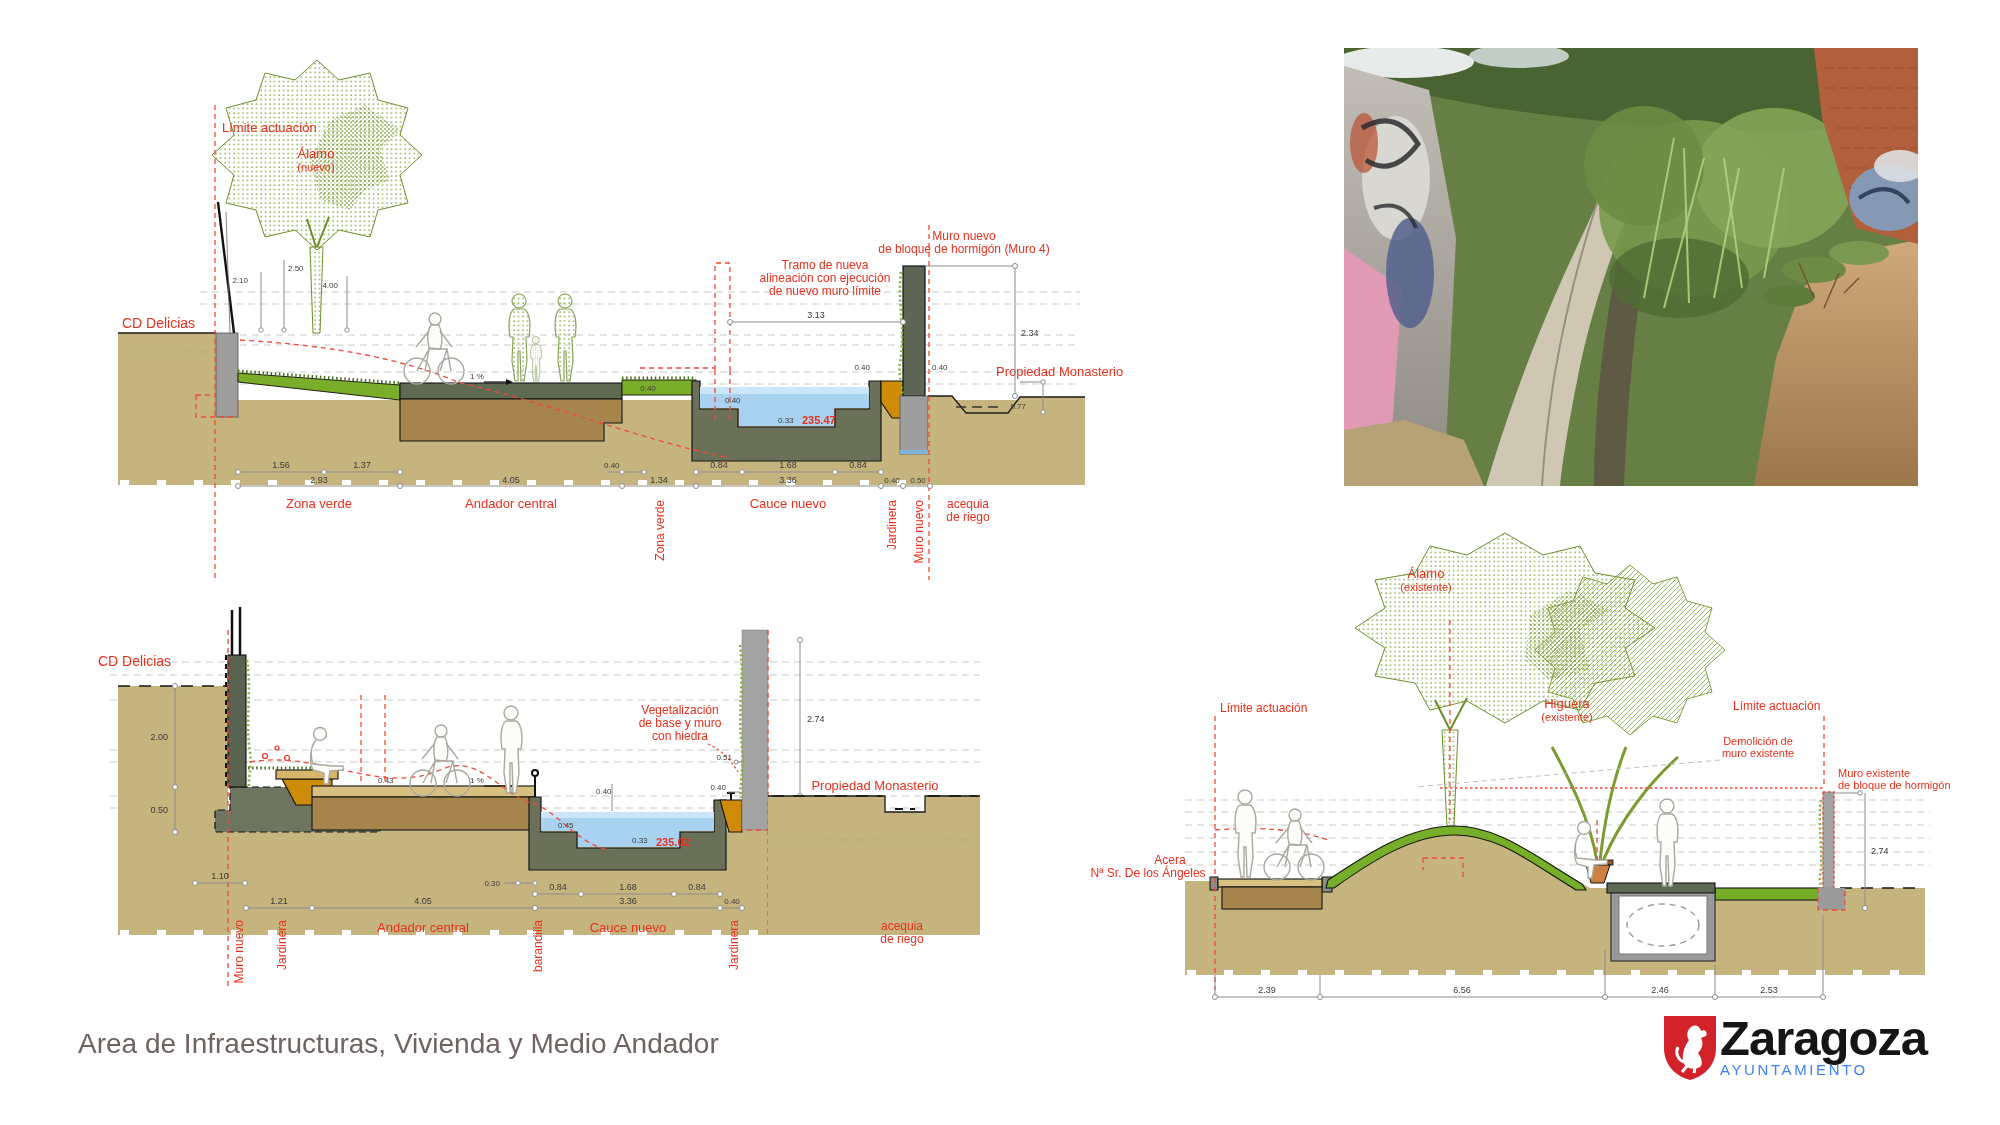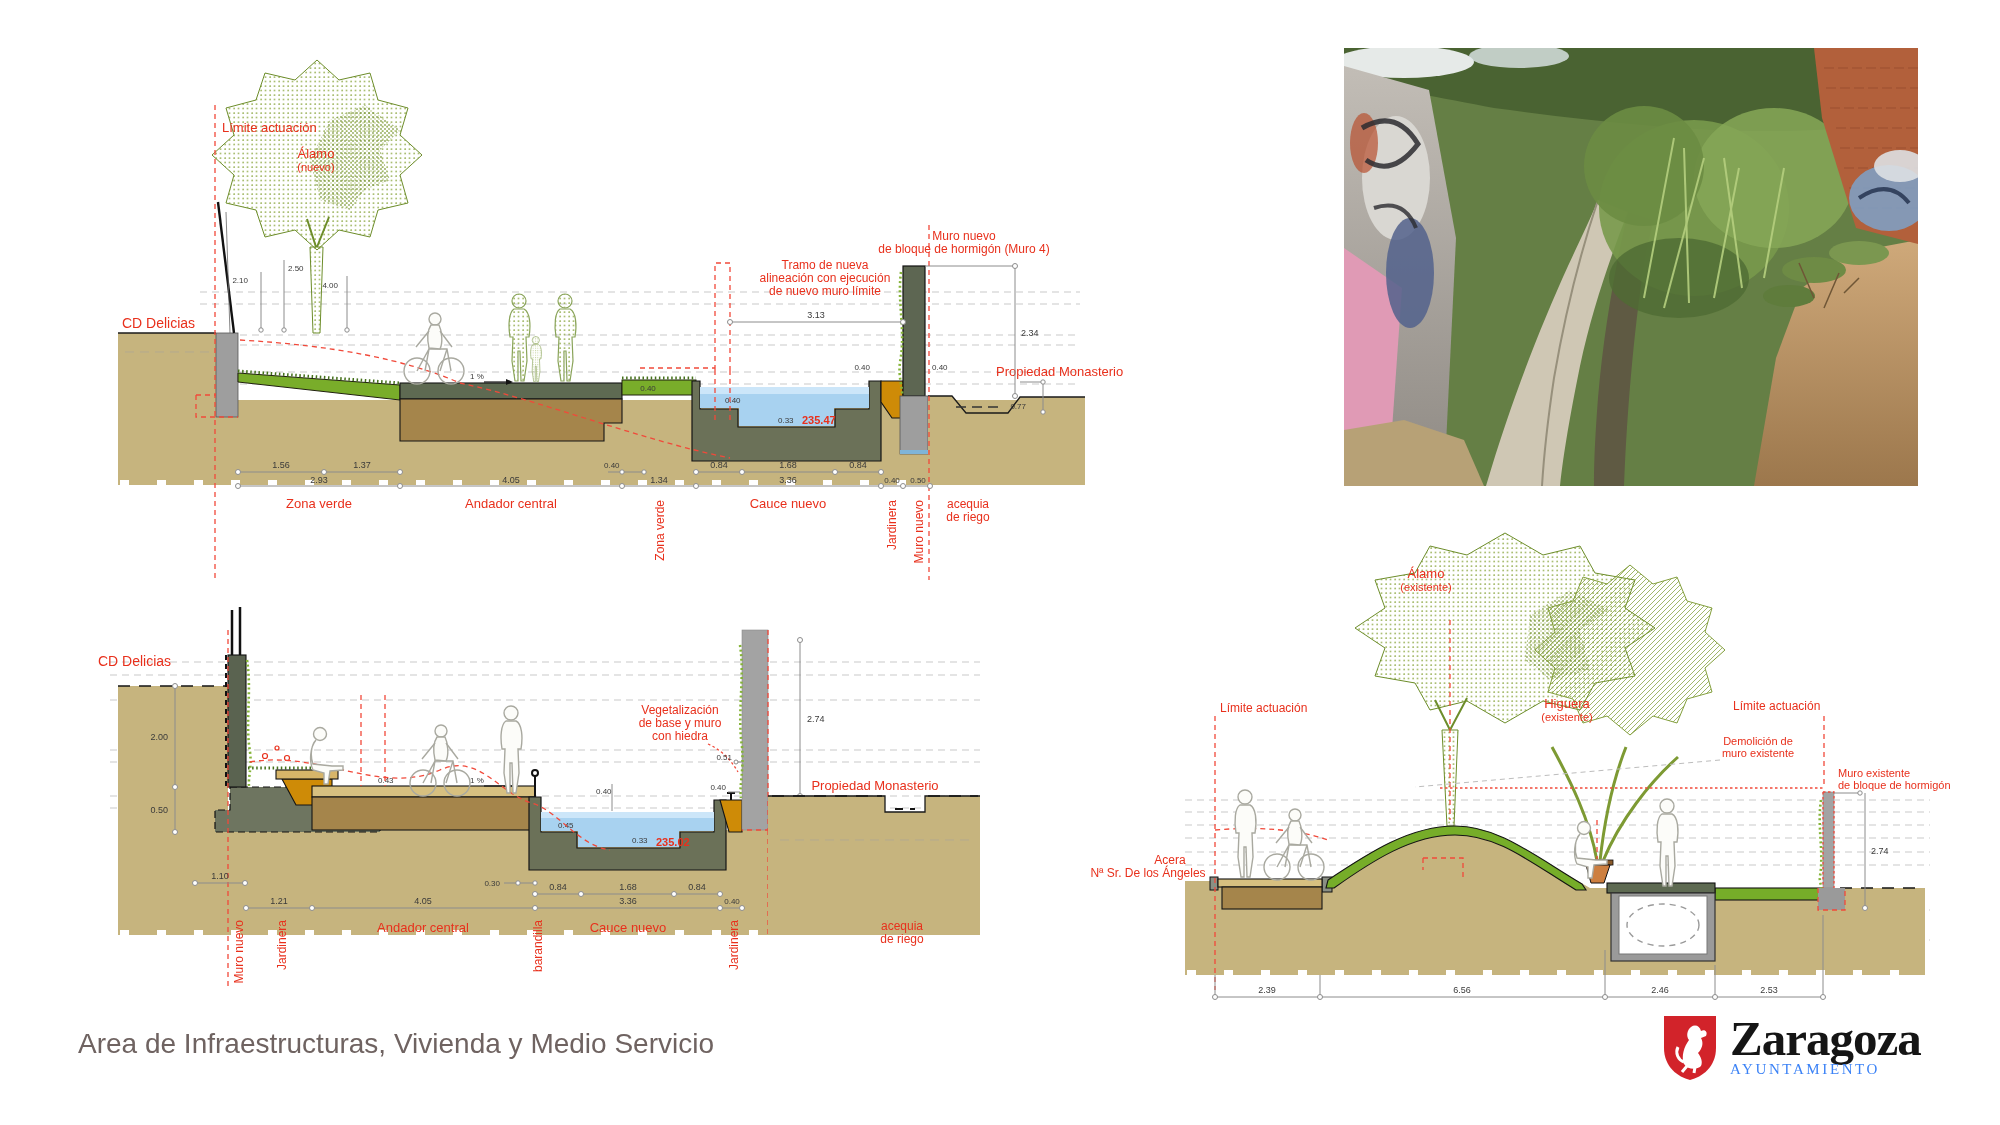--- a/index.html
+++ b/index.html
@@ -27,21 +27,21 @@
   .tan{fill:#c6b47e;}
   .brown{fill:#a5854b;stroke:#141414;stroke-width:1.1;}
   .olive{fill:#5e6a52;stroke:#141414;stroke-width:1.1;}
   .conc{fill:#6b7158;stroke:#141414;stroke-width:1.2;}
   .orange{fill:#ce8b07;stroke:#141414;stroke-width:1.1;}
   .grn{fill:#79ad2a;stroke:#20200f;stroke-width:1;}
   .water{fill:#a8d2f0;}
   .waterlight{fill:#cfe8fa;}
   #footer-text{position:absolute;left:78px;top:1026px;color:#6f6361;font-size:28px;line-height:1.3;}
   #logo{position:absolute;left:1660px;top:1014px;display:flex;align-items:flex-start;}
-  #logo .wordmark{margin-left:10px;font-family:Liberation Serif, serif;}
+  #logo .wordmark{}
   #logo .title{font-size:49px;font-weight:bold;color:#151515;letter-spacing:-1px;line-height:1;}
   #logo .subtitle{font-size:15px;color:#3b82f6;letter-spacing:2.6px;margin-top:-2px;}
 </style>
 </head>
 <body>
 
 <svg class="abs" style="left:80px;top:40px;" width="1080" height="545" viewBox="0 0 1080 545">
   <defs>
     <pattern id="dots1" width="4.5" height="4.5" patternUnits="userSpaceOnUse">
       <circle cx="1.1" cy="1.1" r="0.8" fill="#86a238"></circle>
@@ -590,21 +590,21 @@
         <line x1="510" y1="160" x2="574" y2="160"></line>
     </g>
     <ellipse cx="545" cy="150" rx="40" ry="33" fill="#7f9fc2" opacity="0.9"></ellipse>
     <ellipse cx="556" cy="118" rx="26" ry="16" fill="#dde0e3" opacity="0.9"></ellipse>
     <path d="M515,150 Q545,130 565,155" fill="none" stroke="#34435f" stroke-width="4"></path>
   </g>
   <path d="M0,438 L140,438 L120,392 L60,372 L0,382 Z" fill="#b7a176"></path>
 </svg>
 
 <div id="footer-text">
-  <div>Area de Infraestructuras, Vivienda y Medio Servicio</div>
+  <div>Area de Infraestructuras, Vivienda y Medio Andador</div>
 </div>
 
 <div id="logo">
   <svg width="60" height="68" viewBox="0 0 60 68">
     <path d="M4,2 H56 V34 C56,53 42,63 30,66 C18,63 4,53 4,34 Z" fill="#d2232a"></path>
     <path d="M24,50 C21,42 24,33 29,26 C26,22 27,16 31,13 C35,10 40,12 41,17 C45,15 48,18 46,22 L41,24 C44,29 42,35 38,39 C41,43 43,48 41,52 C37,56 28,56 24,50 Z" fill="#ffffff"></path>
     <path d="M24,48 C18,46 15,39 18,33" fill="none" stroke="#ffffff" stroke-width="3"></path>
     <path d="M27,52 L22,58 M35,53 L34,59" stroke="#ffffff" stroke-width="3"></path>
   </svg>
   <div class="wordmark">

